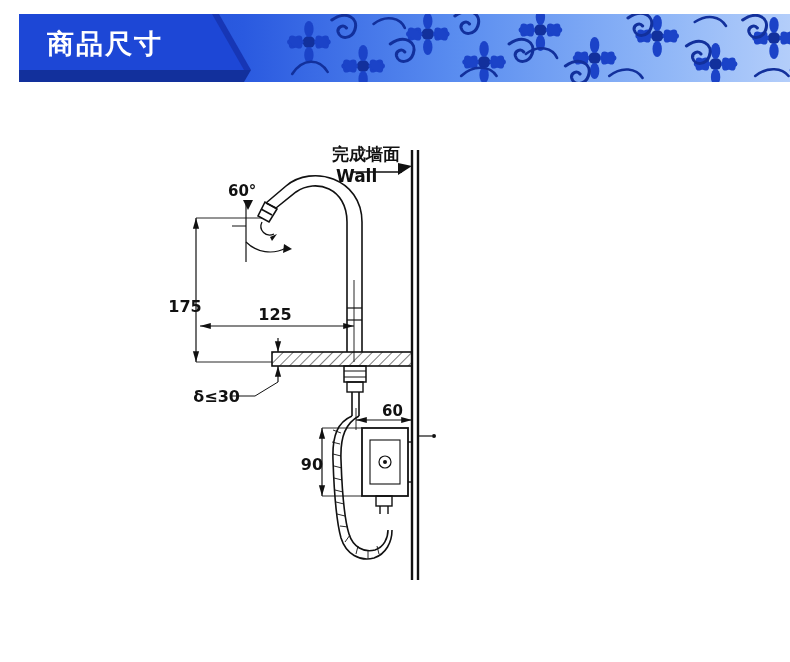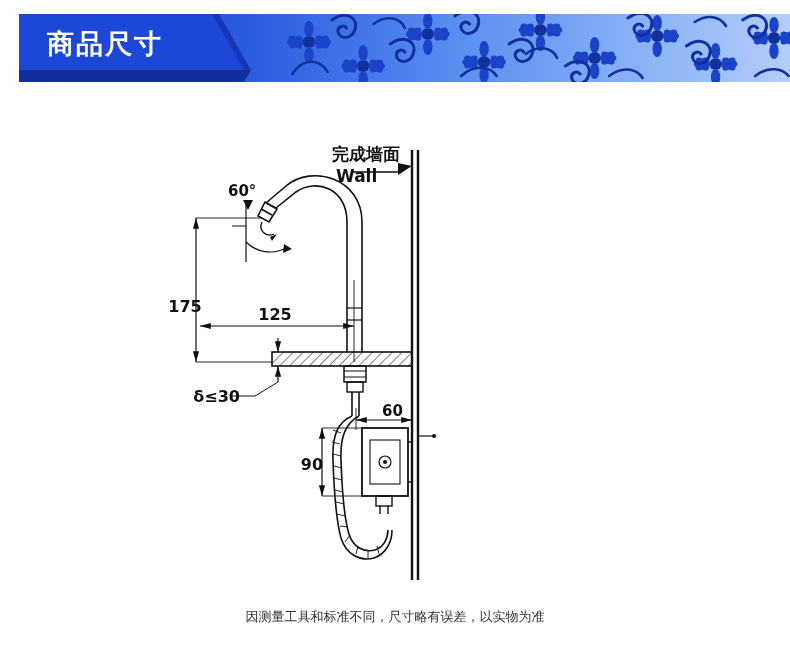--- a/index.html
+++ b/index.html
@@ -345,15 +345,14 @@
 
         <text x="240" y="272" font-size="16" font-weight="bold" text-anchor="end">δ≤30</text>
 
         <text x="382" y="286" font-size="15" font-weight="bold">60</text>
 
         <text x="312" y="340" font-size="16" font-weight="bold" text-anchor="middle">90</text>
       </g>
     </svg>
   </div>
 
-  <div class="footnote">因测量工具和标准不同，尺寸略有误差，以实物为准</div>
 
 </div>
 
 </body></html>

